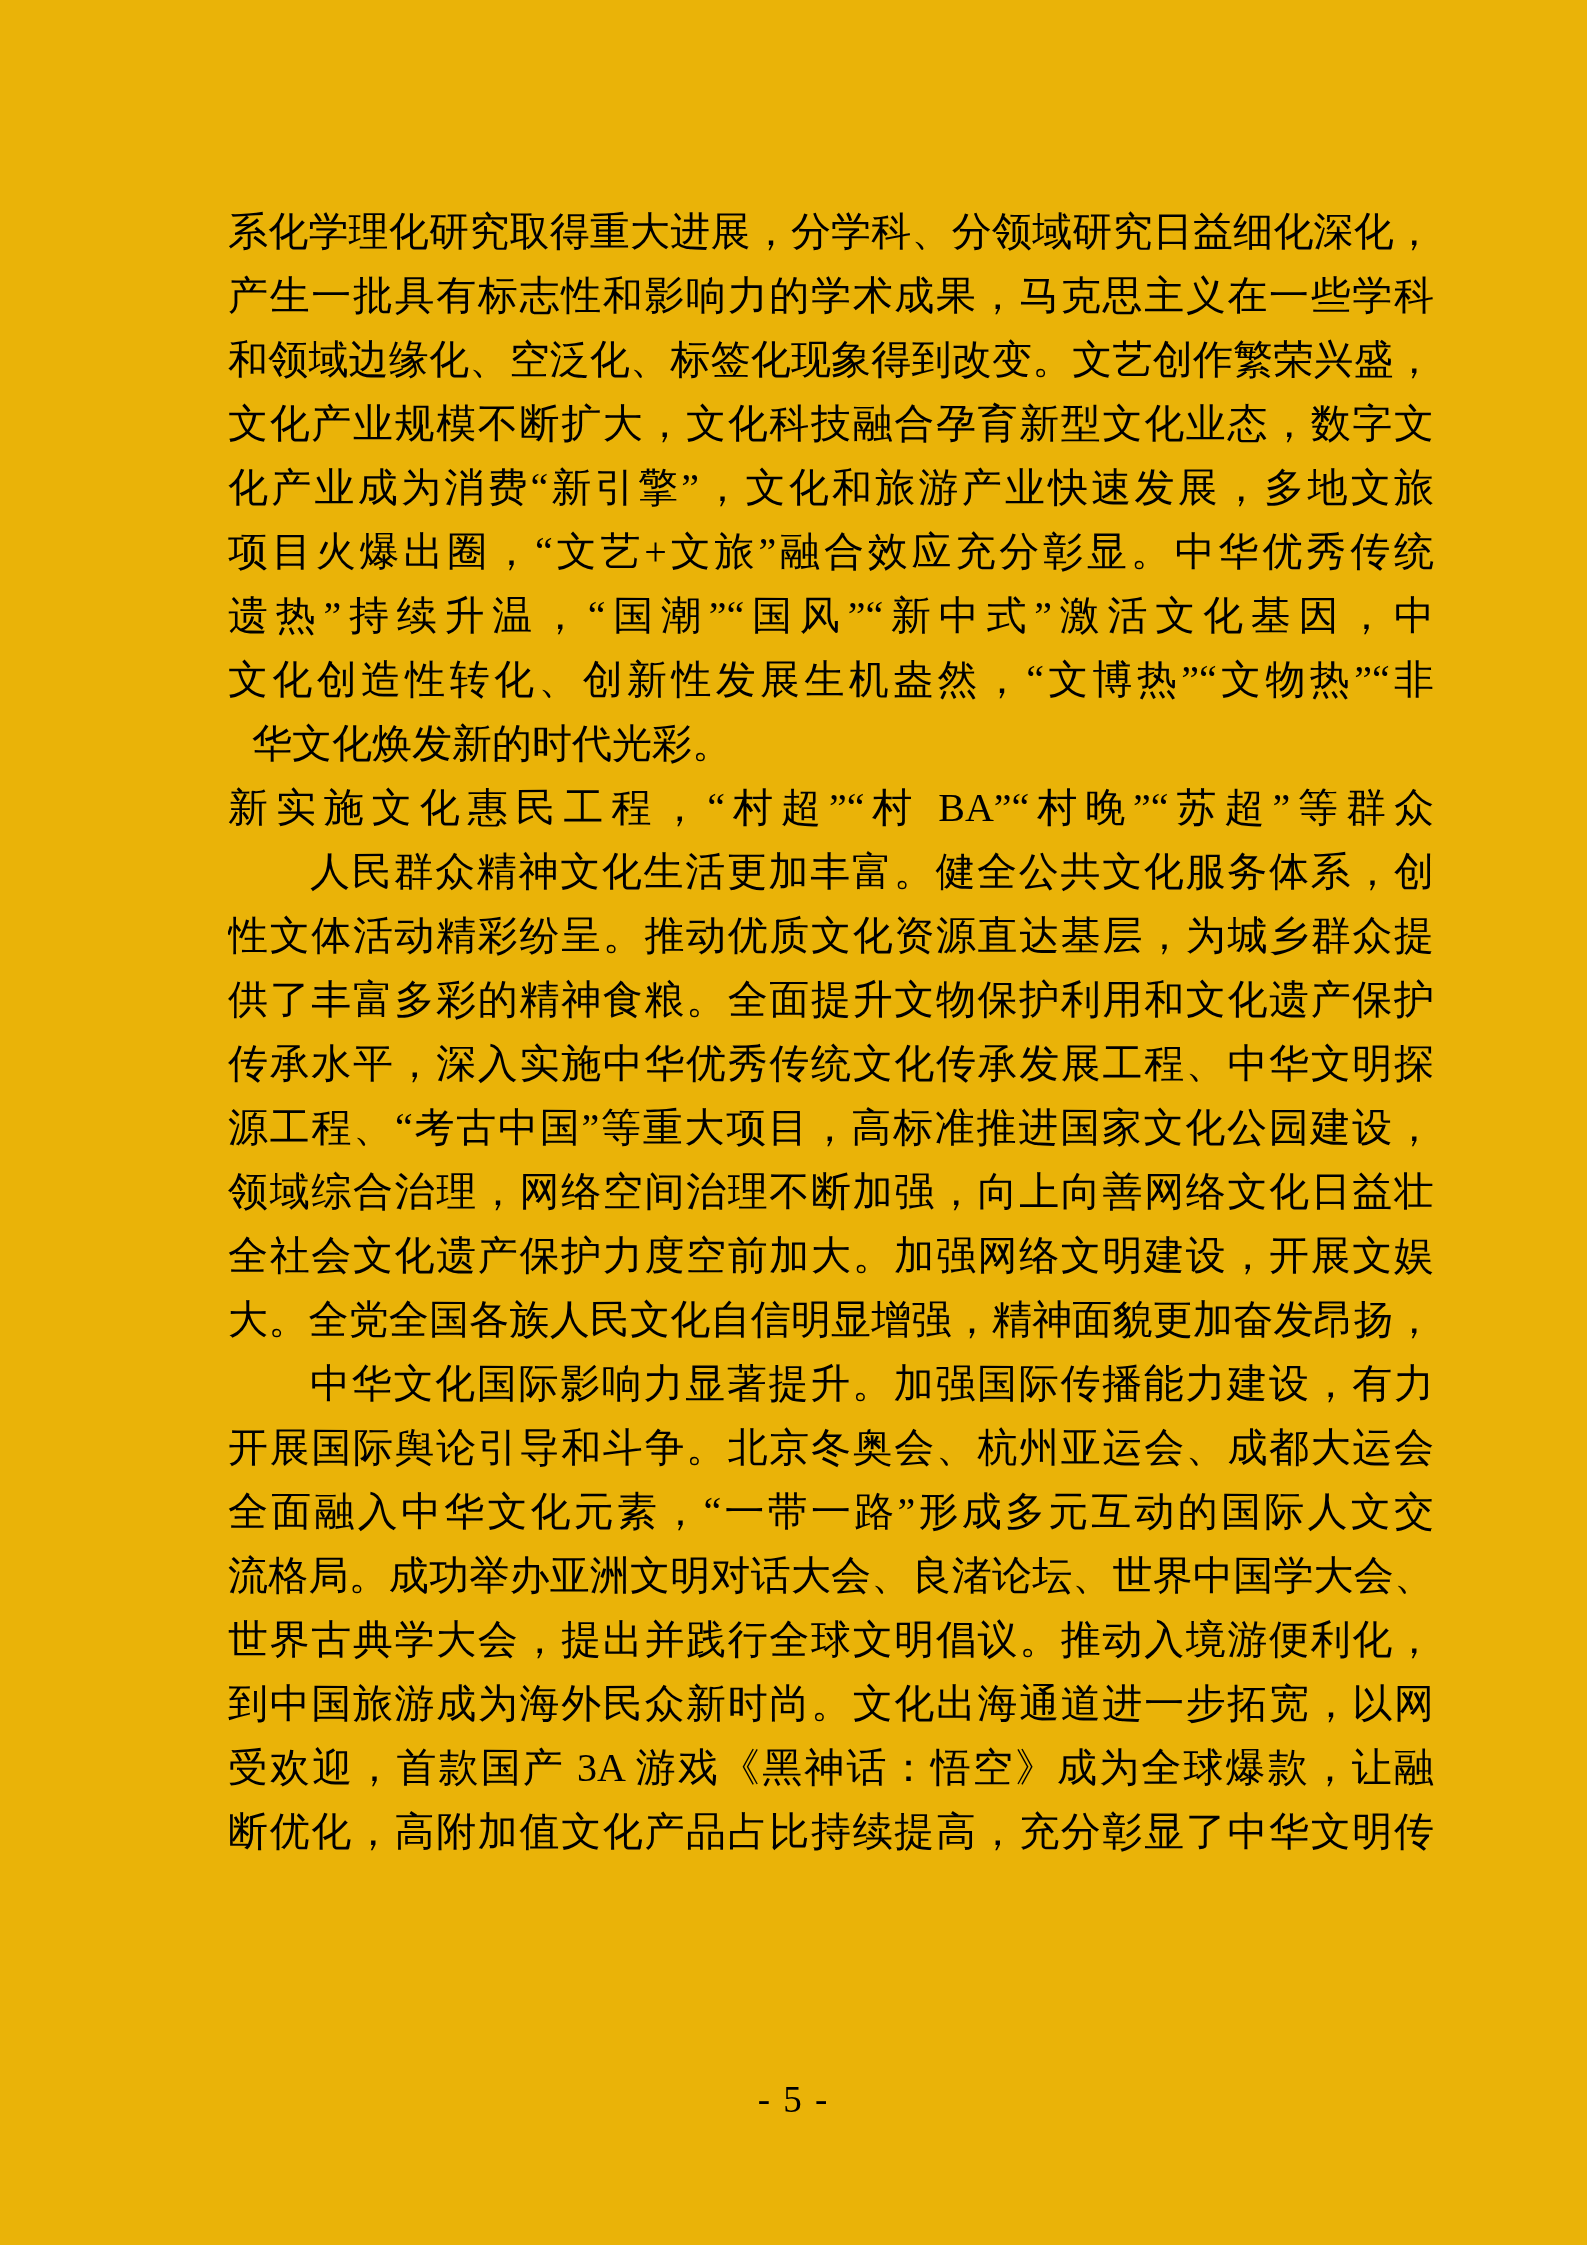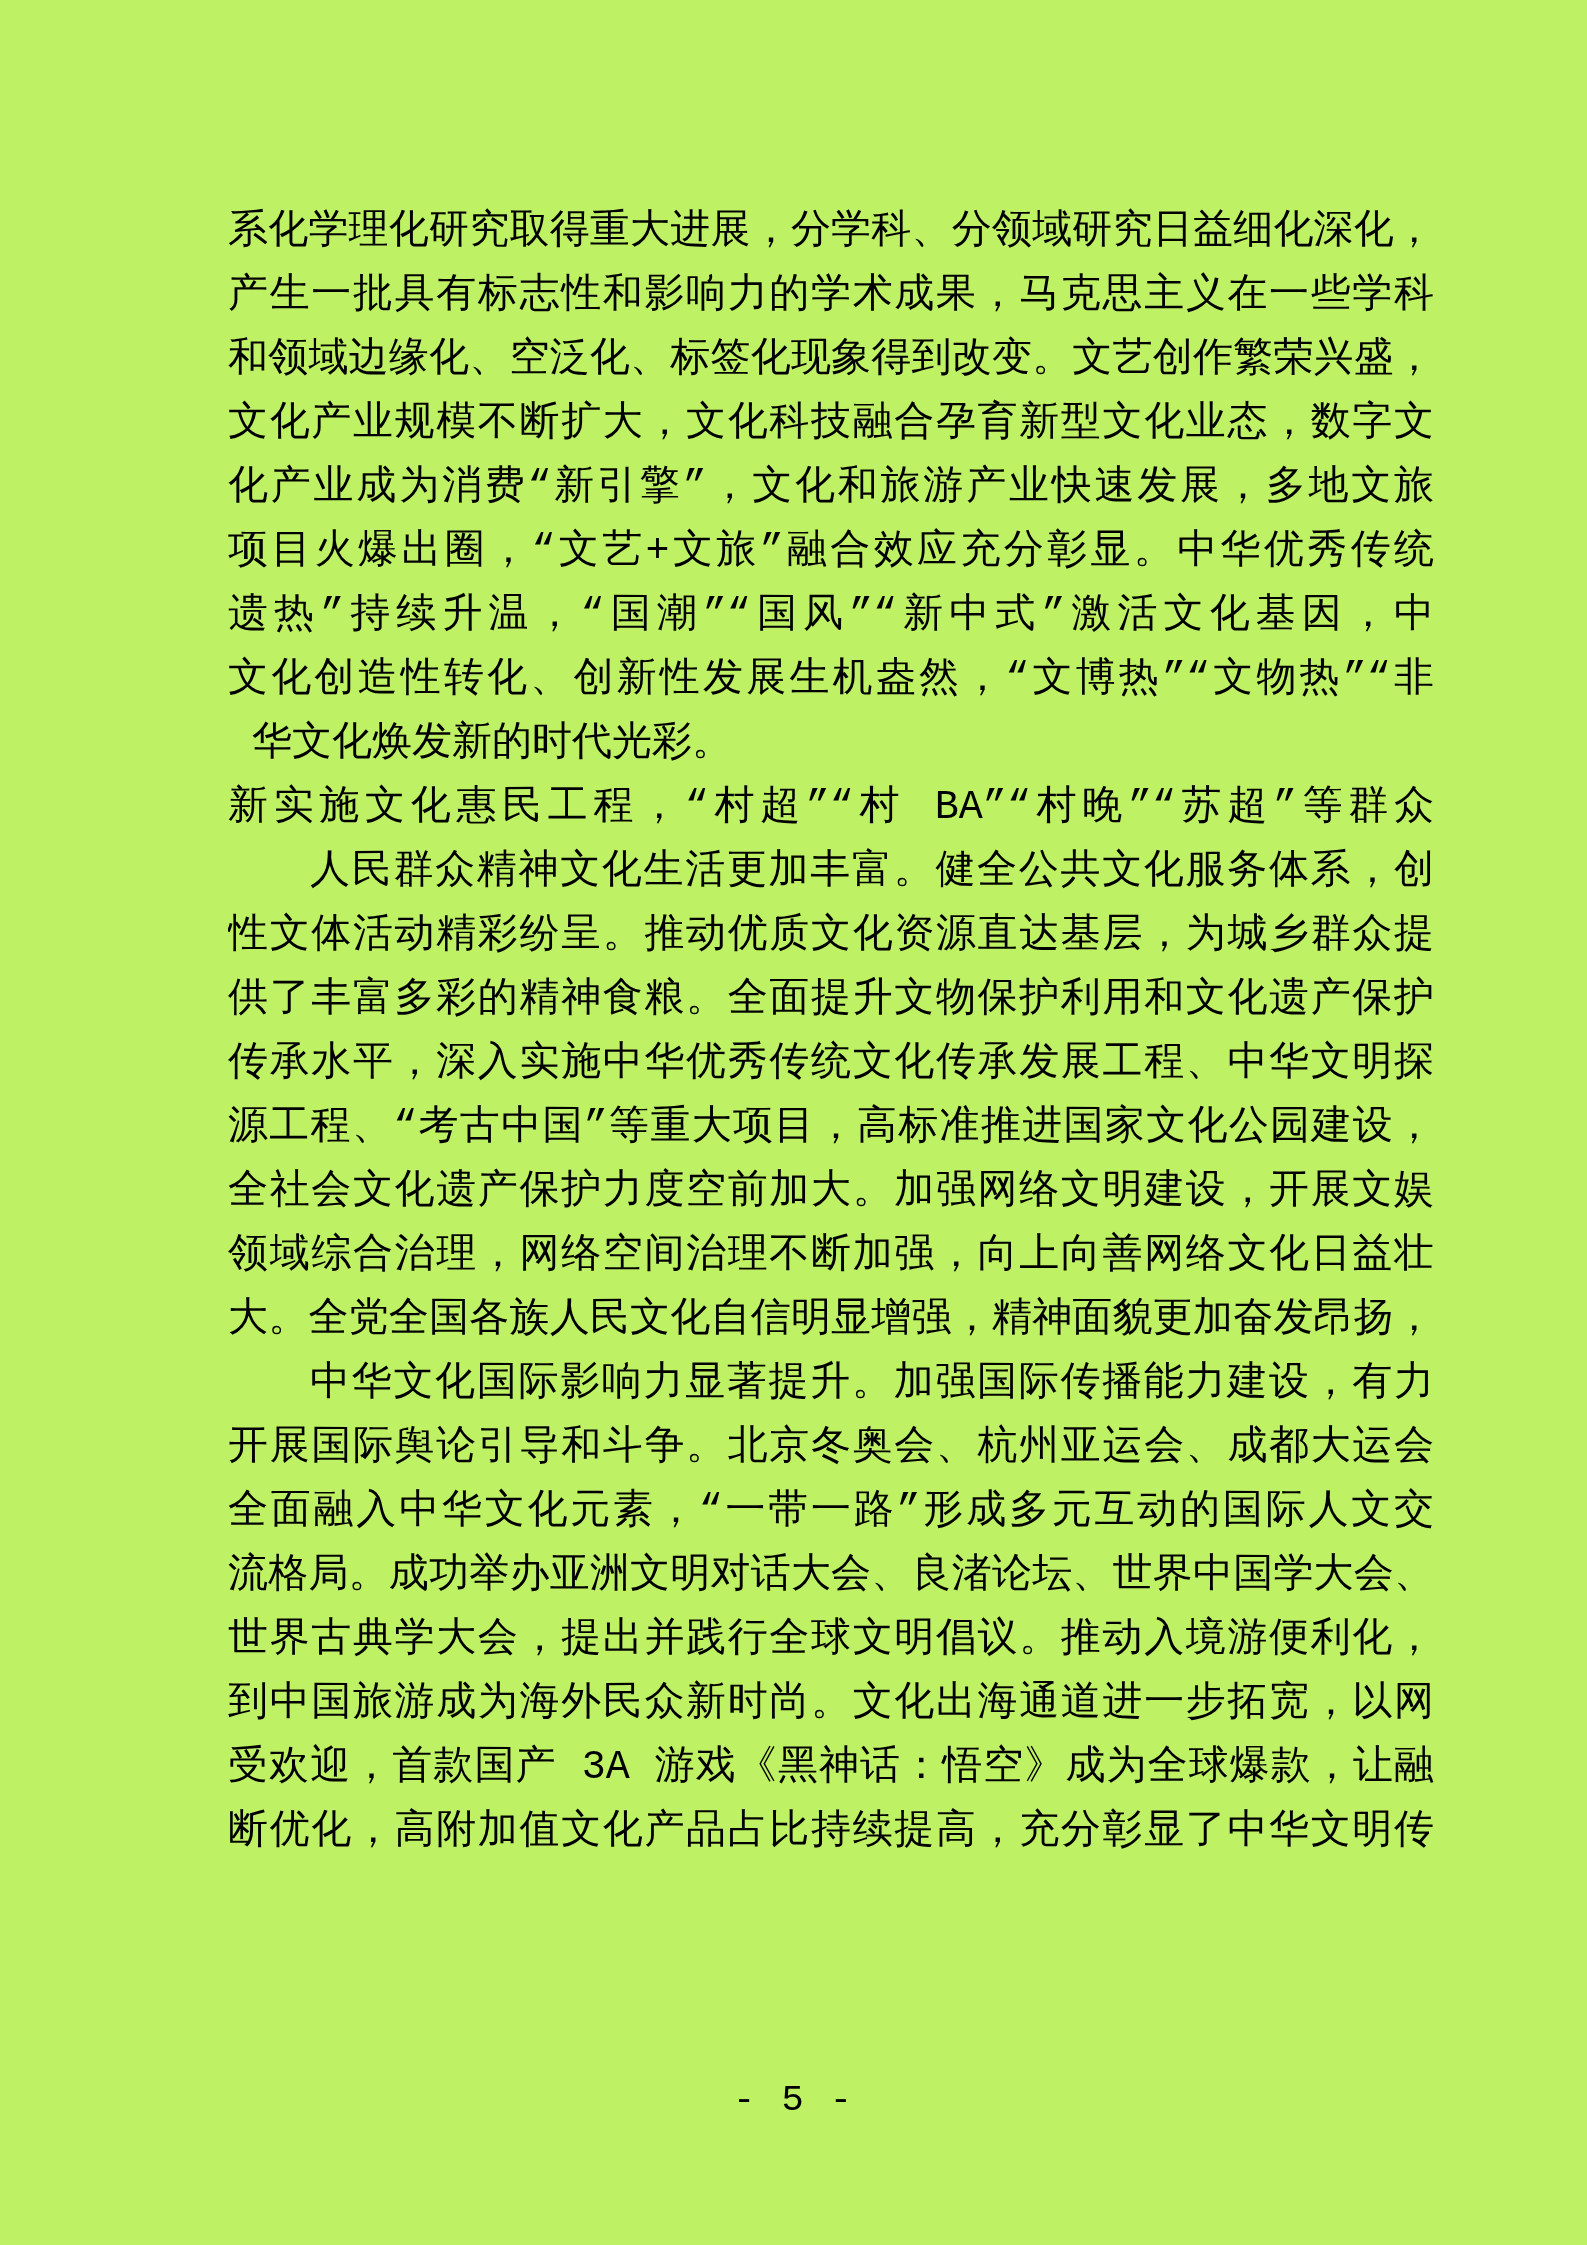--- a/index.html
+++ b/index.html
@@ -4,24 +4,24 @@
 <style>
   html, body {
     margin: 0;
     padding: 0;
     background: #ffffff;
   }
   .page {
     position: relative;
     width: 1587px;
     height: 2245px;
-    background: #bef264;
+    background: #eab308;
     overflow: hidden;
     color: #000000;
-    font-family: Liberation Mono, monospace;
+    font-family: Liberation Serif, serif;
   }
   .textblock {
     position: absolute;
     left: 228px;
     top: 200px;
     width: 1206px;
     font-size: 40px;
     line-height: 64px;
     letter-spacing: 0;
     color: #000000;
@@ -73,22 +73,22 @@
         <div class="line">文化创造性转化、创新性发展生机盎然，“文博热”“文物热”“非</div>
         <div class="line para-end">华文化焕发新的时代光彩。</div>
       </div>
       <div class="paragraph">
         <div class="line">新实施文化惠民工程，“村超”“村 BA”“村晚”“苏超”等群众</div>
         <div class="line indent">人民群众精神文化生活更加丰富。健全公共文化服务体系，创</div>
         <div class="line">性文体活动精彩纷呈。推动优质文化资源直达基层，为城乡群众提</div>
         <div class="line">供了丰富多彩的精神食粮。全面提升文物保护利用和文化遗产保护</div>
         <div class="line">传承水平，深入实施中华优秀传统文化传承发展工程、中华文明探</div>
         <div class="line">源工程、“考古中国”等重大项目，高标准推进国家文化公园建设，</div>
+        <div class="line">领域综合治理，网络空间治理不断加强，向上向善网络文化日益壮</div>
         <div class="line">全社会文化遗产保护力度空前加大。加强网络文明建设，开展文娱</div>
-        <div class="line">领域综合治理，网络空间治理不断加强，向上向善网络文化日益壮</div>
         <div class="line">大。全党全国各族人民文化自信明显增强，精神面貌更加奋发昂扬，</div>
       </div>
       <div class="paragraph">
         <div class="line indent">中华文化国际影响力显著提升。加强国际传播能力建设，有力</div>
         <div class="line">开展国际舆论引导和斗争。北京冬奥会、杭州亚运会、成都大运会</div>
         <div class="line">全面融入中华文化元素，“一带一路”形成多元互动的国际人文交</div>
         <div class="line">流格局。成功举办亚洲文明对话大会、良渚论坛、世界中国学大会、</div>
         <div class="line">世界古典学大会，提出并践行全球文明倡议。推动入境游便利化，</div>
         <div class="line">到中国旅游成为海外民众新时尚。文化出海通道进一步拓宽，以网</div>
         <div class="line">受欢迎，首款国产 3A 游戏《黑神话：悟空》成为全球爆款，让融</div>

